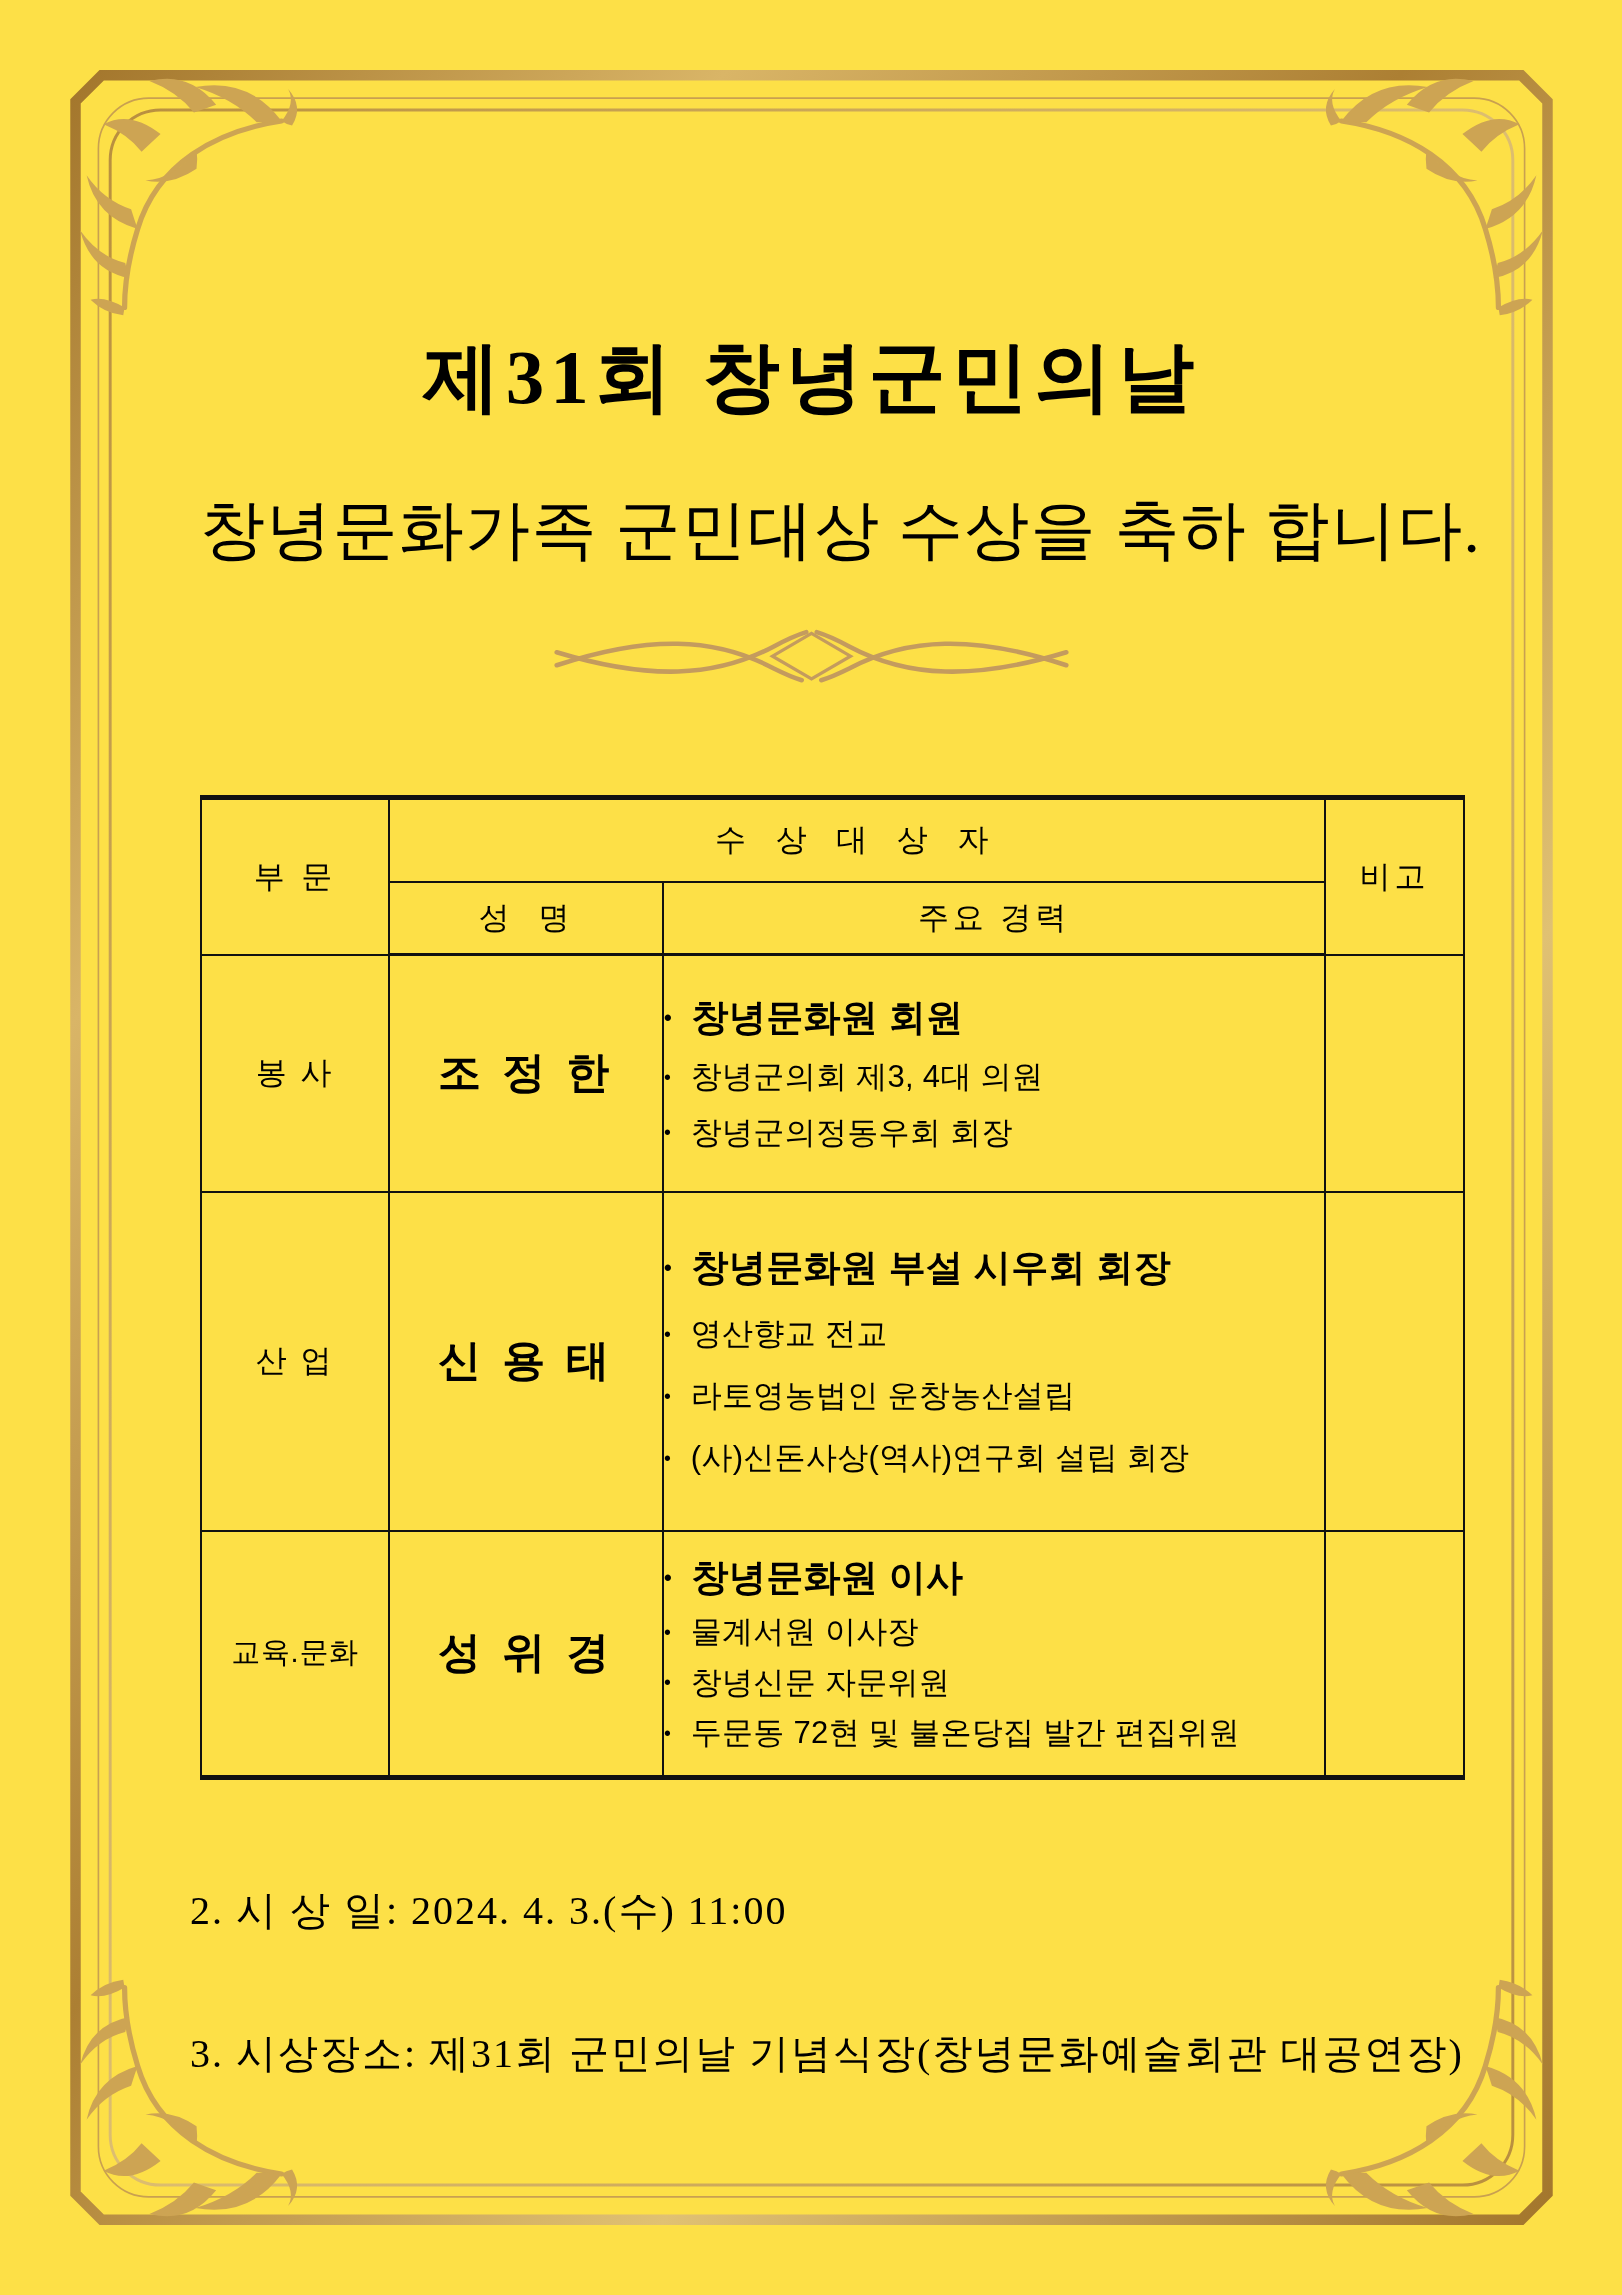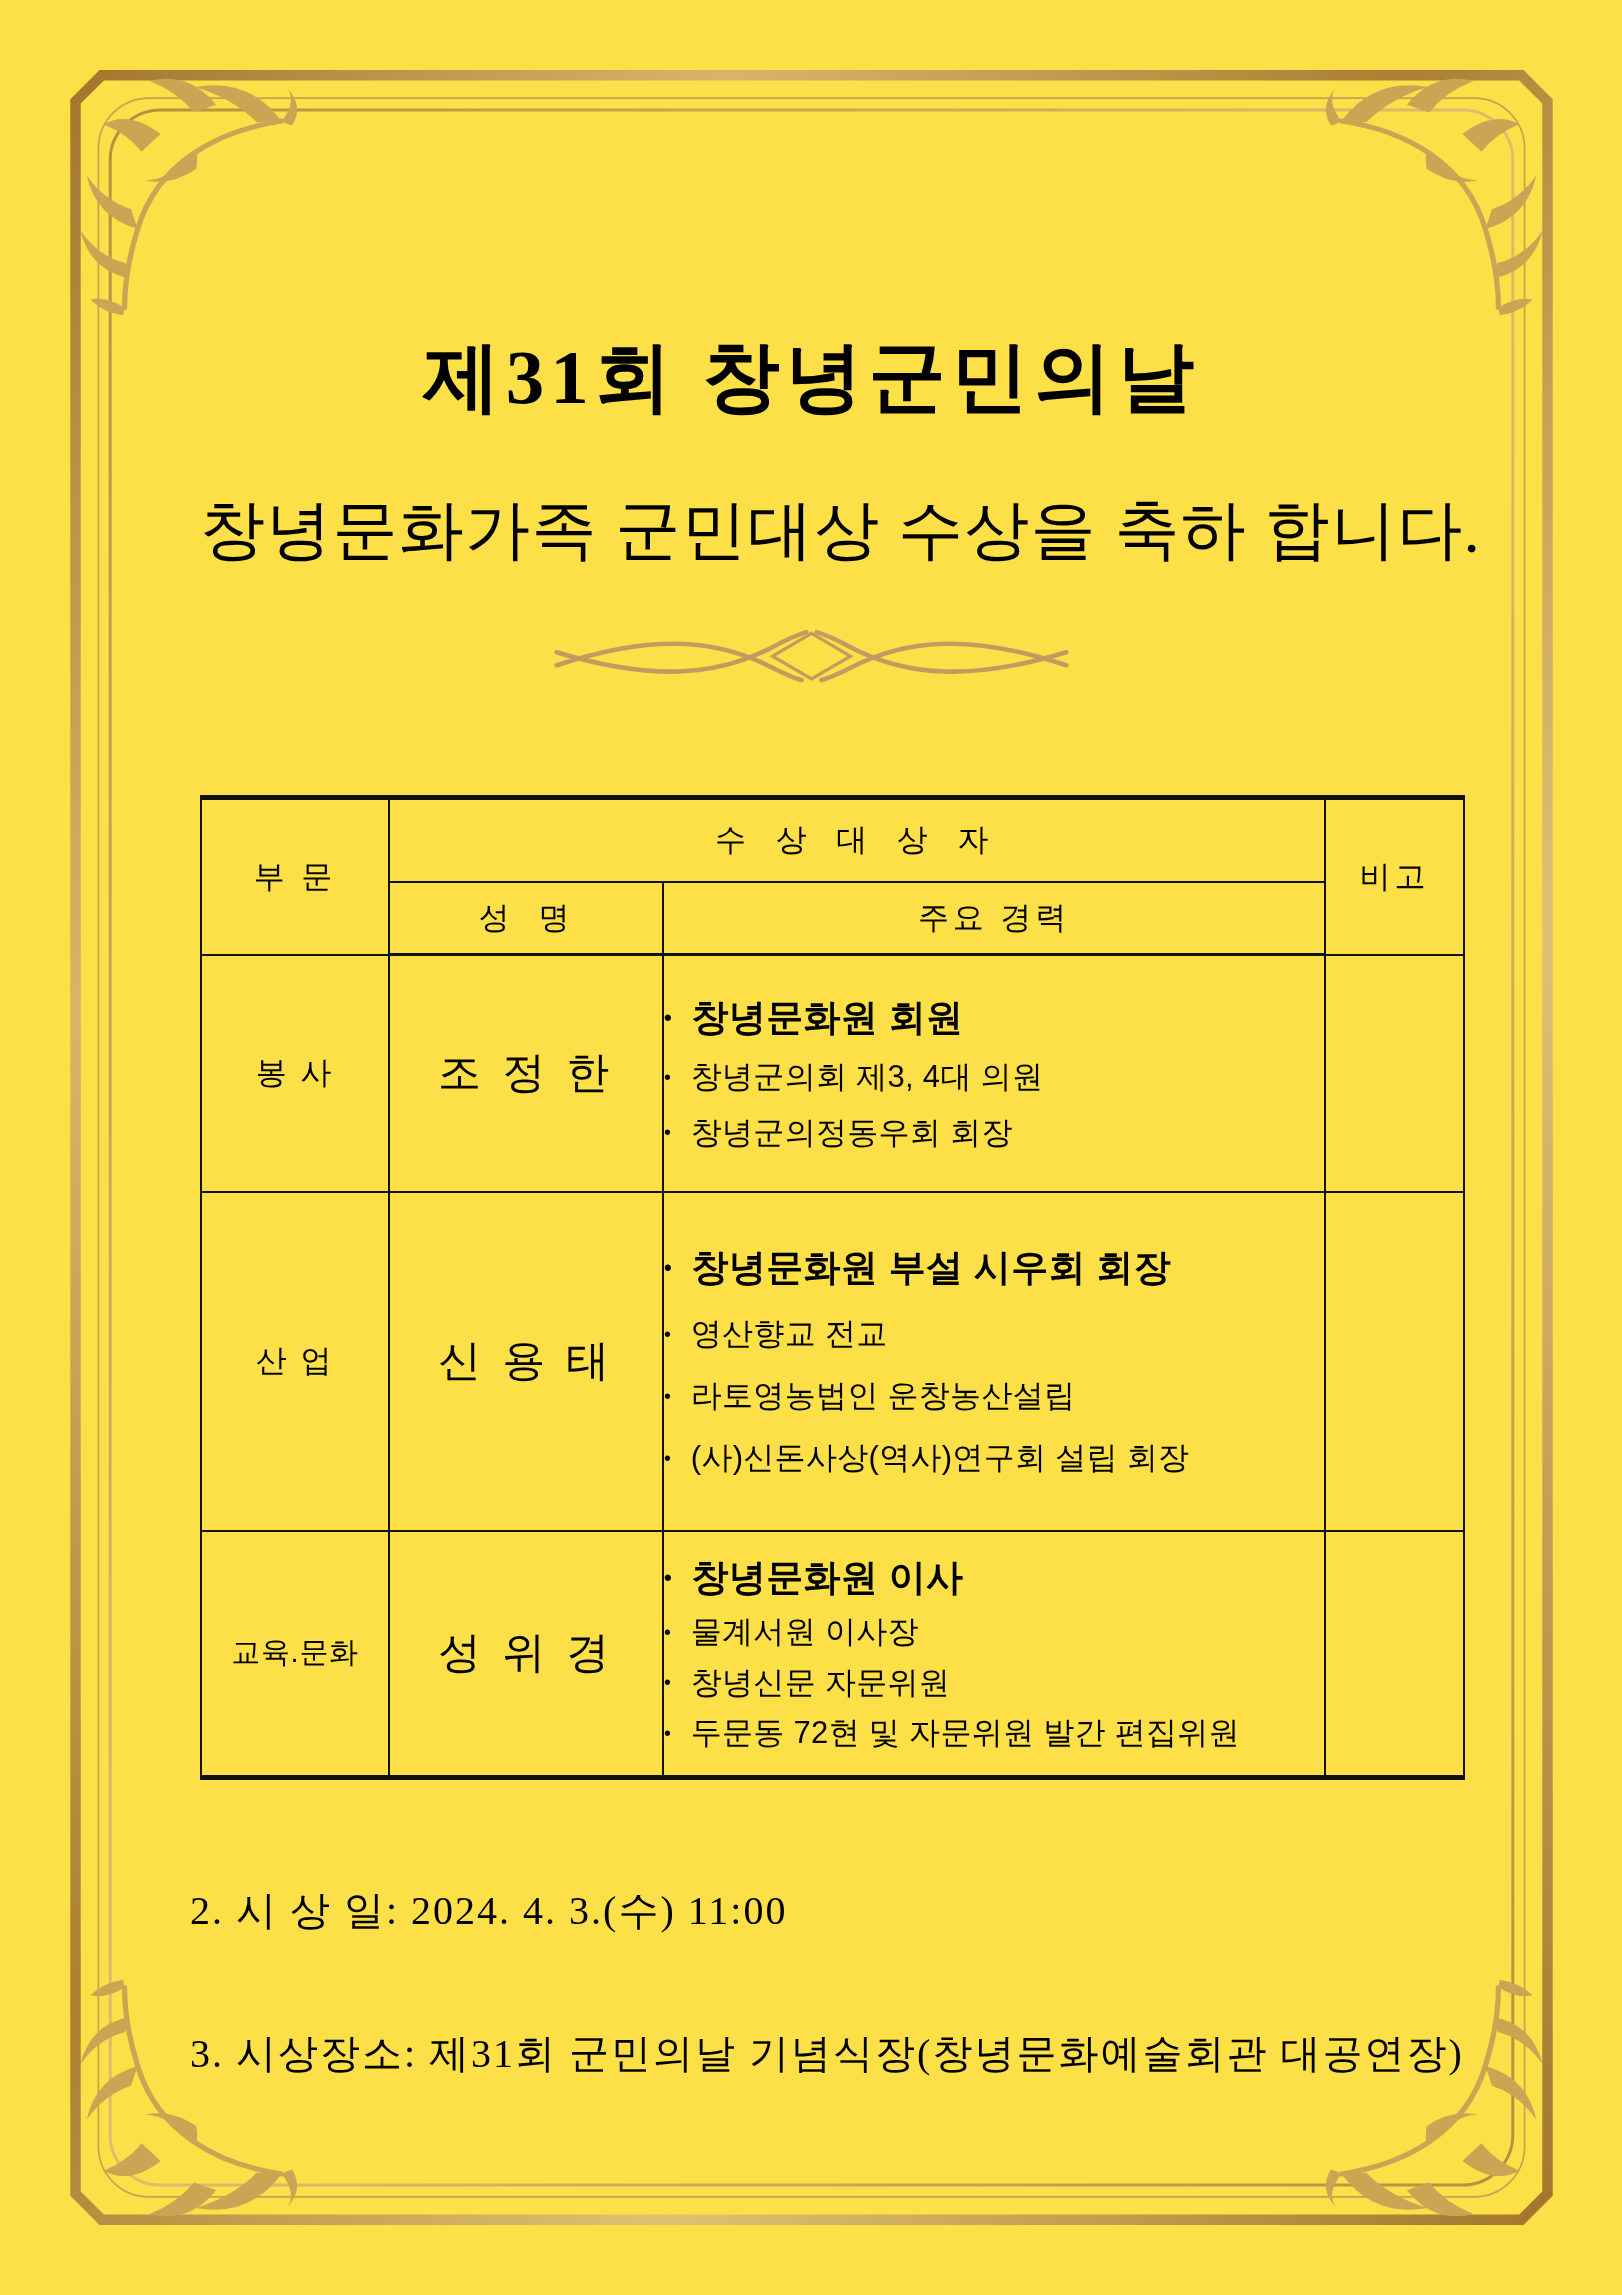--- a/index.html
+++ b/index.html
@@ -25,21 +25,21 @@
     border-collapse:collapse;table-layout:fixed;
     font-family:"Liberation Sans", sans-serif;
   }
   table.award{border:2px solid #111;border-top:5.2px solid #111;border-bottom:5.2px solid #111;}
   table.award td{border:2px solid #111;vertical-align:middle;text-align:center;padding:0;}
   table.award tr.hdr2 td{border-bottom-width:3.3px;}
   td.c-susang{font-size:31px;letter-spacing:10.5px;margin-left:30px;}
   td.c-bumun, td.c-bigo, td.c-name-h, td.c-career-h{font-size:31px;letter-spacing:3.9px;white-space:pre;}
   td.cat{font-size:31px;letter-spacing:2.6px;white-space:pre;}
   td.cat.small{font-size:29px;letter-spacing:0.7px;}
-  td.name{font-size:43px;font-weight:400;letter-spacing:4.6px;white-space:pre;}
+  td.name{font-size:43px;font-weight:700;letter-spacing:4.6px;white-space:pre;}
   td.career{text-align:left;padding-left:33px;padding-right:13px;}
   .career-line{display:flex;align-items:center;font-size:31px;letter-spacing:0.3px;white-space:pre;}
   .career-line.lead{font-size:37px;font-weight:700;}
   .r1 .career-line{margin:13.7px 0;}
   .r2 .career-line{margin:20px 0;}
   .r3 .career-line{margin:8.5px 0;}
   .blt{font-size:19.6px;margin-right:19.6px;flex:0 0 auto;}
   .career-line.lead .blt{font-size:22px;}
   .footer-item{
     position:absolute;left:190px;font-size:40px;letter-spacing:2px;white-space:pre;
@@ -146,21 +146,21 @@
       <td></td>
     </tr>
 
     <tr class="r3" style="height:247px">
       <td class="cat small">교육.문화</td>
       <td class="name">성 위 경</td>
       <td class="career">
         <div class="career-line lead"><span class="blt">•</span><span>창녕문화원 이사</span></div>
         <div class="career-line"><span class="blt">•</span><span>물계서원 이사장</span></div>
         <div class="career-line"><span class="blt">•</span><span>창녕신문 자문위원</span></div>
-        <div class="career-line"><span class="blt">•</span><span>두문동 72현 및 자문위원 발간 편집위원</span></div>
+        <div class="career-line"><span class="blt">•</span><span>두문동 72현 및 불온당집 발간 편집위원</span></div>
       </td>
       <td></td>
     </tr>
   </tbody>
     </table>
 
   <div class="footer-item f2">2. 시 상 일: 2024. 4. 3.(수) 11:00</div>
   <div class="footer-item f3">3. 시상장소: 제31회 군민의날 기념식장(창녕문화예술회관 대공연장)</div>
 
 </div>

